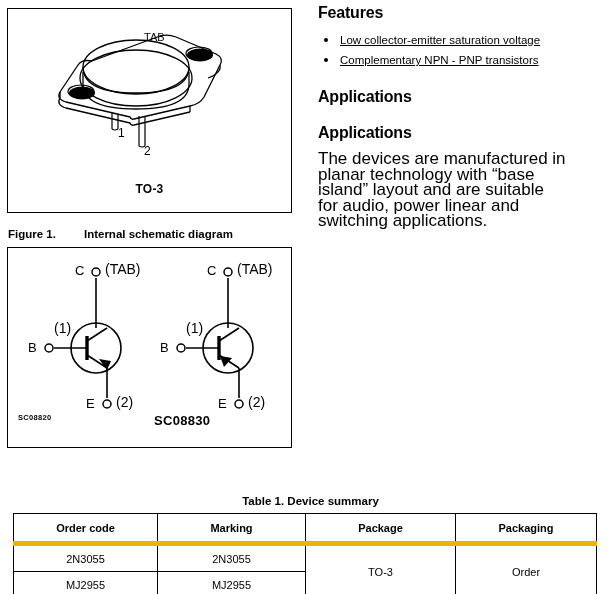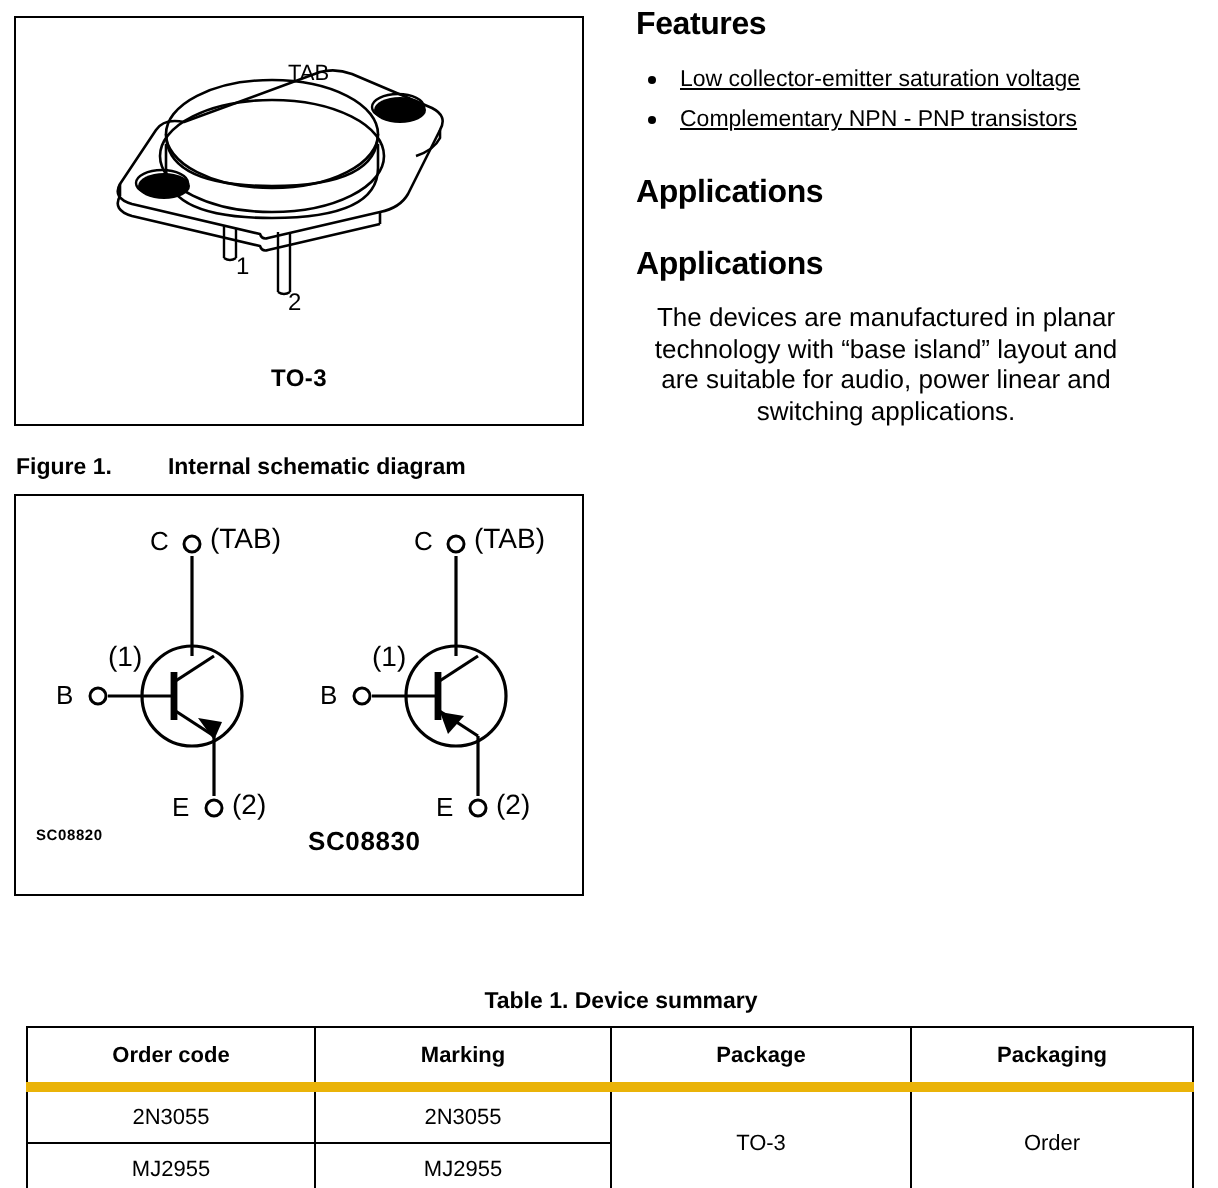--- a/index.html
+++ b/index.html
@@ -71,25 +71,24 @@
   ul.bullets li .bullet-dot {
     position: absolute;
     left: 6px;
     top: 7px;
     width: 4px;
     height: 4px;
     border-radius: 50%;
     background: #000;
   }
   #description-text {
-    font-size: 13px;
+    font-size: 17px;
     line-height: 15.5px;
     margin: 0;
     width: 250px;
-    text-align: center;
   }
 
   
   #figure1-caption {
     position: absolute;
     left: 8px;
     top: 228px;
     font-size: 11.5px;
     font-weight: bold;
     white-space: nowrap;

